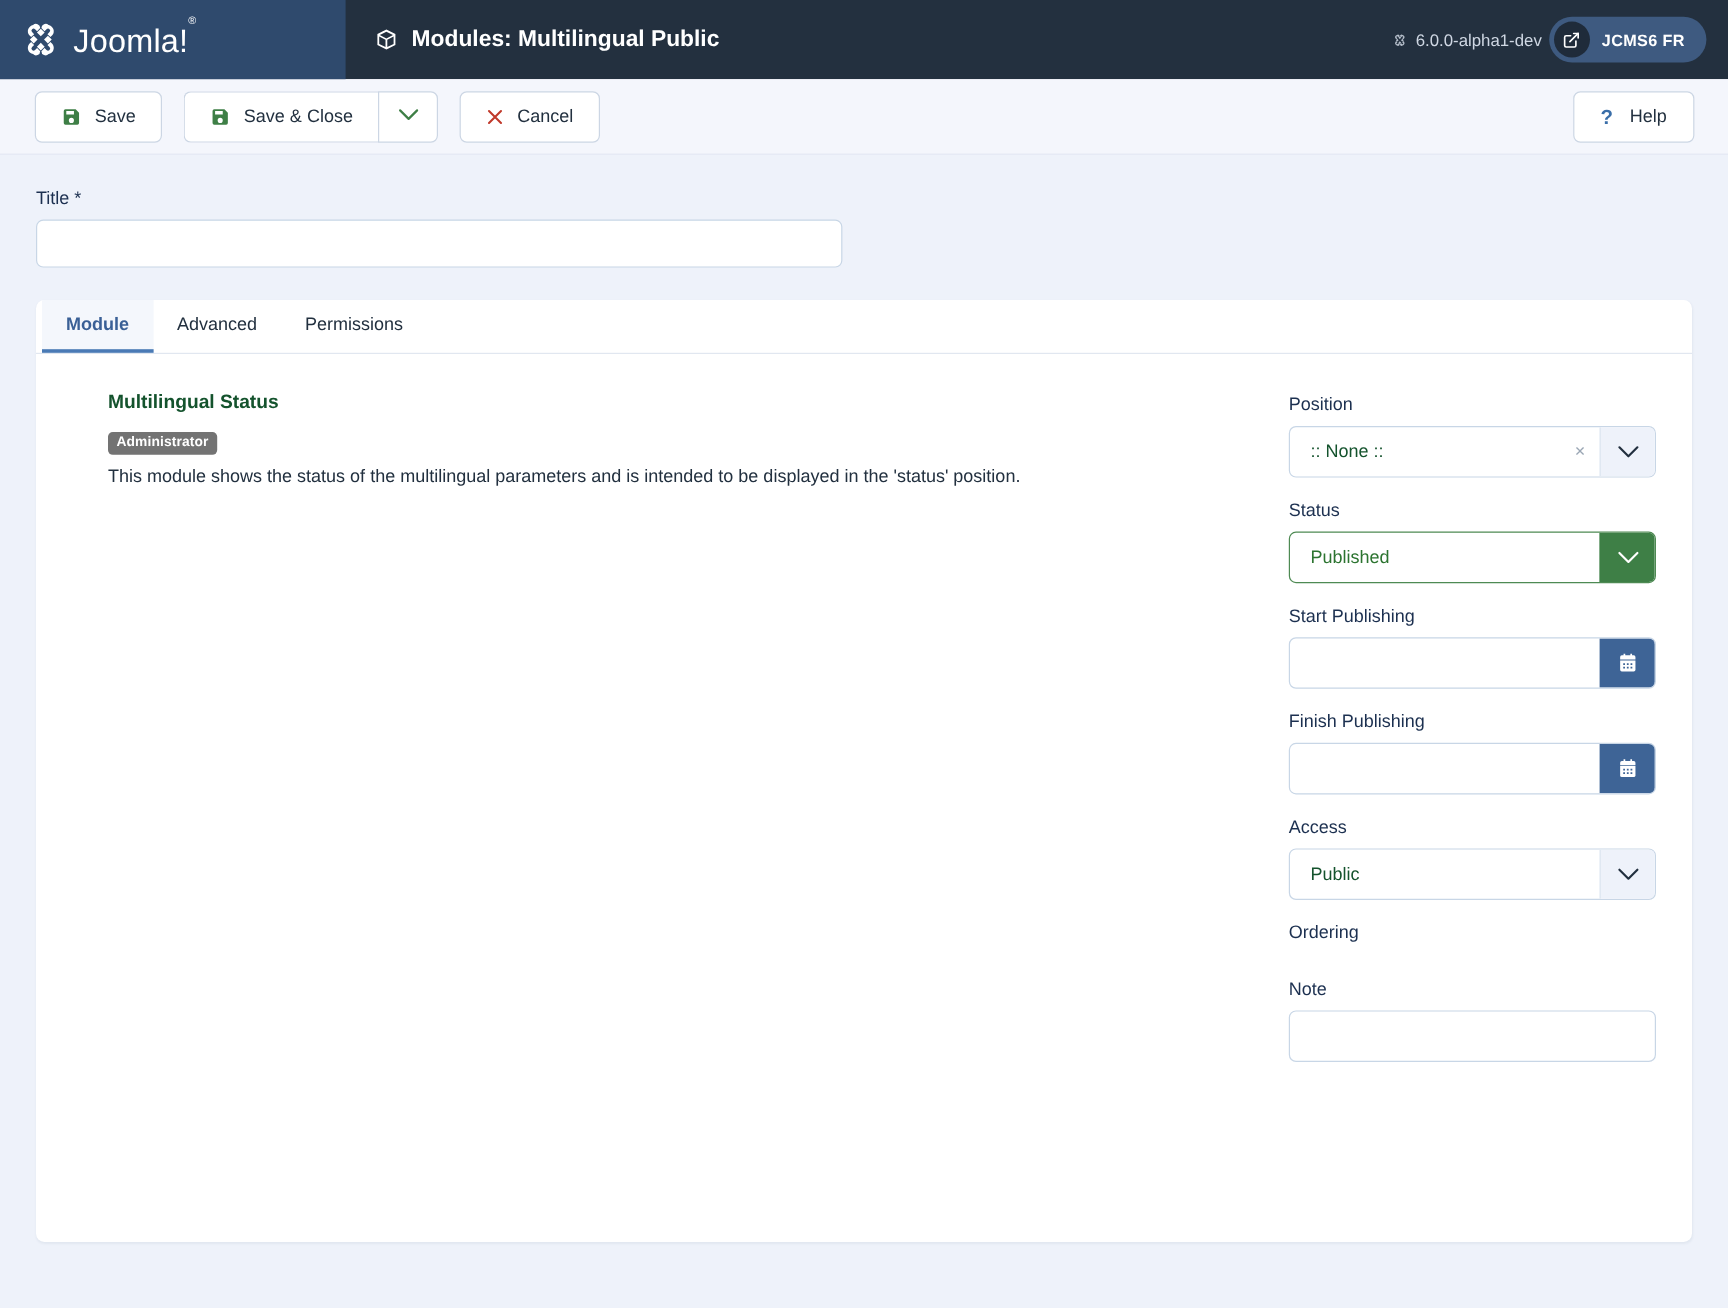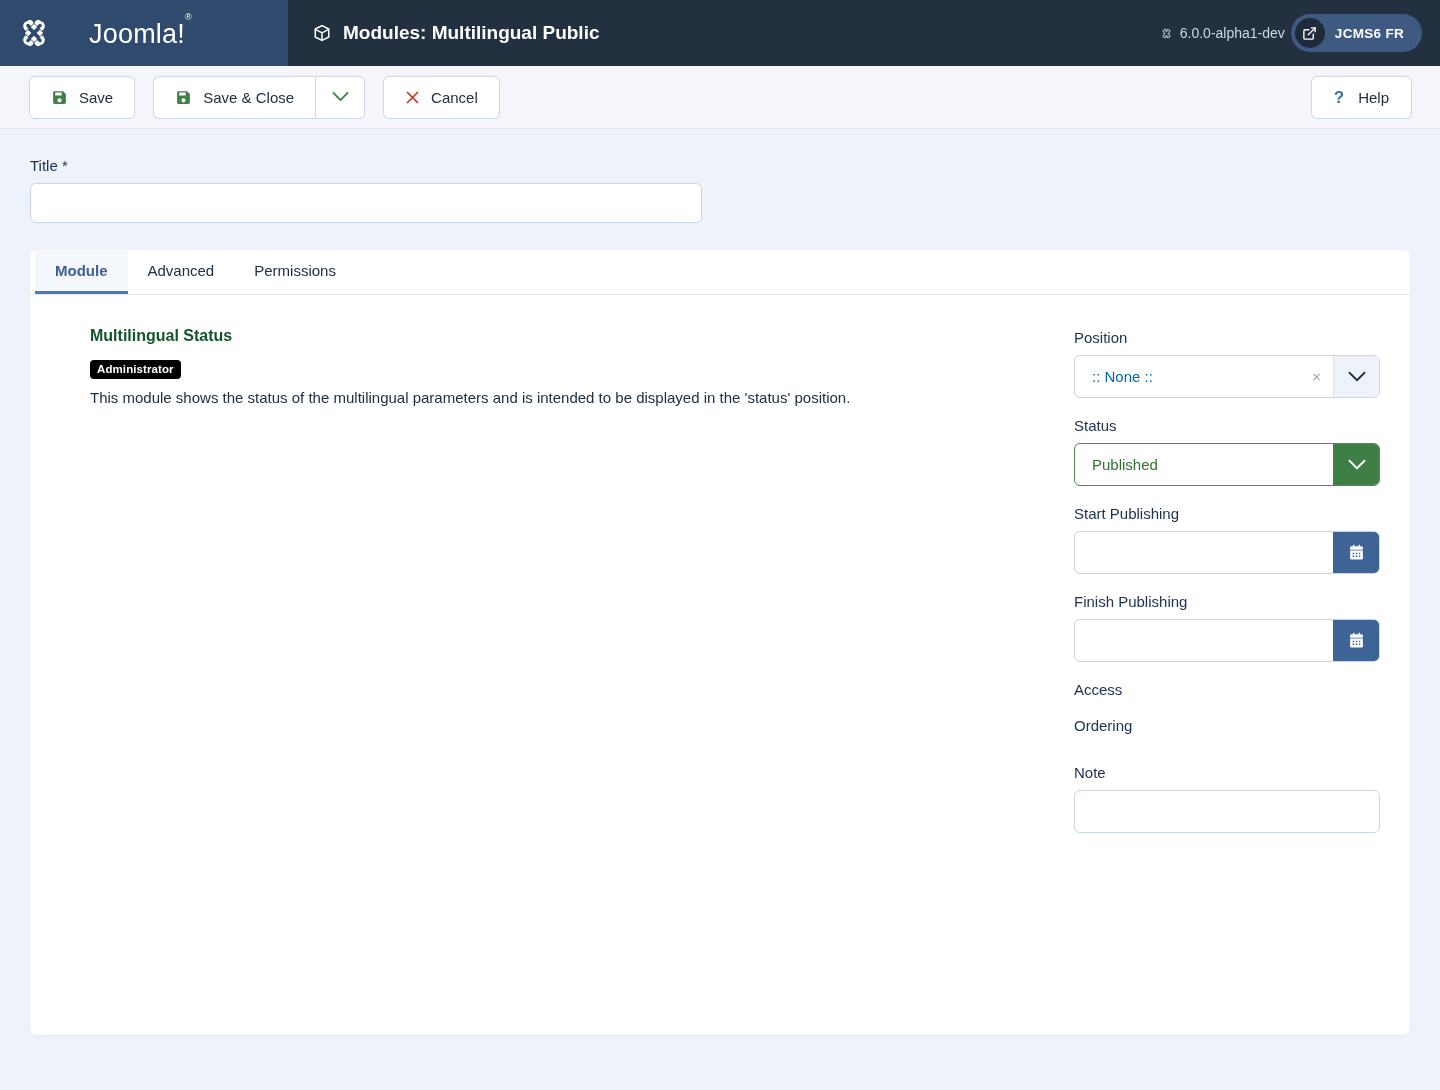--- a/index.html
+++ b/index.html
@@ -19,21 +19,21 @@
   }
   .logo-panel {
     width: 288px; min-width: 288px;
     background: #2f4a6d;
     display: flex; align-items: center; padding-left: 16px;
   }
   .joomla-logo { display: flex; align-items: center; gap: 9px; }
   .joomla-mark { width: 36px; height: 36px; display: block; }
   .joomla-word {
     color: #ffffff; font-size: 27px; letter-spacing: .2px;
-    font-weight: 400; line-height: 1; position: relative; top: 1px; margin-left: 28px;
+    font-weight: 400; line-height: 1; position: relative; top: 1px;
   }
   .joomla-word sup { font-size: 9px; top: -13px; position: relative; }
 
   .header-title {
     flex: 1; display: flex; align-items: center; gap: 11px;
     padding-left: 24px;
     color: #ffffff; font-size: 19px; font-weight: 700;
   }
   .cube-icon { width: 20px; height: 20px; display: block; }
 
@@ -124,21 +124,21 @@
     background: #f4f7fc;
     border-bottom: 3px solid #4a7ab5;
   }
 
   .card-inner { display: flex; padding: 32px 30px 30px 30px; }
   .col-main { flex: 1; padding-left: 30px; padding-top: 0; }
   .module-title {
     font-size: 16px; font-weight: 700; color: #14532d; margin: 0 0 14px 0;
   }
   .badge {
-    display: inline-block; background: #000000; color: #fff;
+    display: inline-block; background: #737373; color: #fff;
     font-size: 11.5px; font-weight: 700; border-radius: 4px;
     padding: 3px 7px 4px 7px; letter-spacing: .1px;
   }
   .module-desc {
     margin: 8px 0 0 0; font-size: 15px; color: #22303f; line-height: 1.45;
   }
 
   
   .col-side { width: 306px; min-width: 306px; padding-top: 2px; }
   .side-field { margin-bottom: 19px; }
@@ -157,21 +157,21 @@
   .switch-off { width: 50%; background: #fff; }
   .switch-text { font-size: 15px; color: #1c3050; }
 
   .ctrl {
     display: flex; align-items: stretch;
     height: 43px; border: 1px solid #c8d6e6; border-radius: 6px;
     background: #fff; overflow: hidden; cursor: pointer;
   }
   .ctrl-value {
     flex: 1; display: flex; align-items: center;
-    padding-left: 17px; font-size: 15px; color: #0369a1;
+    padding-left: 17px; font-size: 15px; color: #14532d;
   }
   .ctrl-clear {
     display: flex; align-items: center; padding: 0 12px;
     color: #9aa6b4; font-size: 15px; cursor: pointer;
   }
   .ctrl-caret {
     width: 46px; background: #eef2fa;
     border-left: 1px solid #dde5f0;
     display: flex; align-items: center; justify-content: center;
   }
@@ -373,20 +373,28 @@
                 <path d="M7 1v2H5a2 2 0 0 0-2 2v3h18V5a2 2 0 0 0-2-2h-2V1h-2v2H9V1H7z"></path>
                 <path d="M3 9h18v11a2 2 0 0 1-2 2H5a2 2 0 0 1-2-2V9z" fill="#ffffff"></path>
                 <path d="M6.6 12.2h2.1v2.1H6.6zM10.9 12.2H13v2.1h-2.1zM15.2 12.2h2.1v2.1h-2.1zM6.6 16.3h2.1v2.1H6.6zM10.9 16.3H13v2.1h-2.1zM15.2 16.3h2.1v2.1h-2.1z" fill="#3e6496"></path>
               </svg>
             </span>
           </div>
         </div>
 
         <div class="side-field">
           <label class="side-label">Access</label>
+          <div class="ctrl">
+            <span class="ctrl-value">Public</span>
+            <span class="ctrl-caret">
+              <svg width="18" height="11" viewBox="0 0 24 14" fill="none" stroke="#22303f" stroke-width="2.4" stroke-linecap="round" stroke-linejoin="round">
+                <path d="M2 2l10 10L22 2"></path>
+              </svg>
+            </span>
+          </div>
         </div>
 
         <div class="side-field ordering-field">
           <label class="side-label">Ordering</label>
         </div>
 
         <div class="side-field">
           <label class="side-label">Note</label>
           <input class="note-input" type="text" value="" style="">
         </div>

